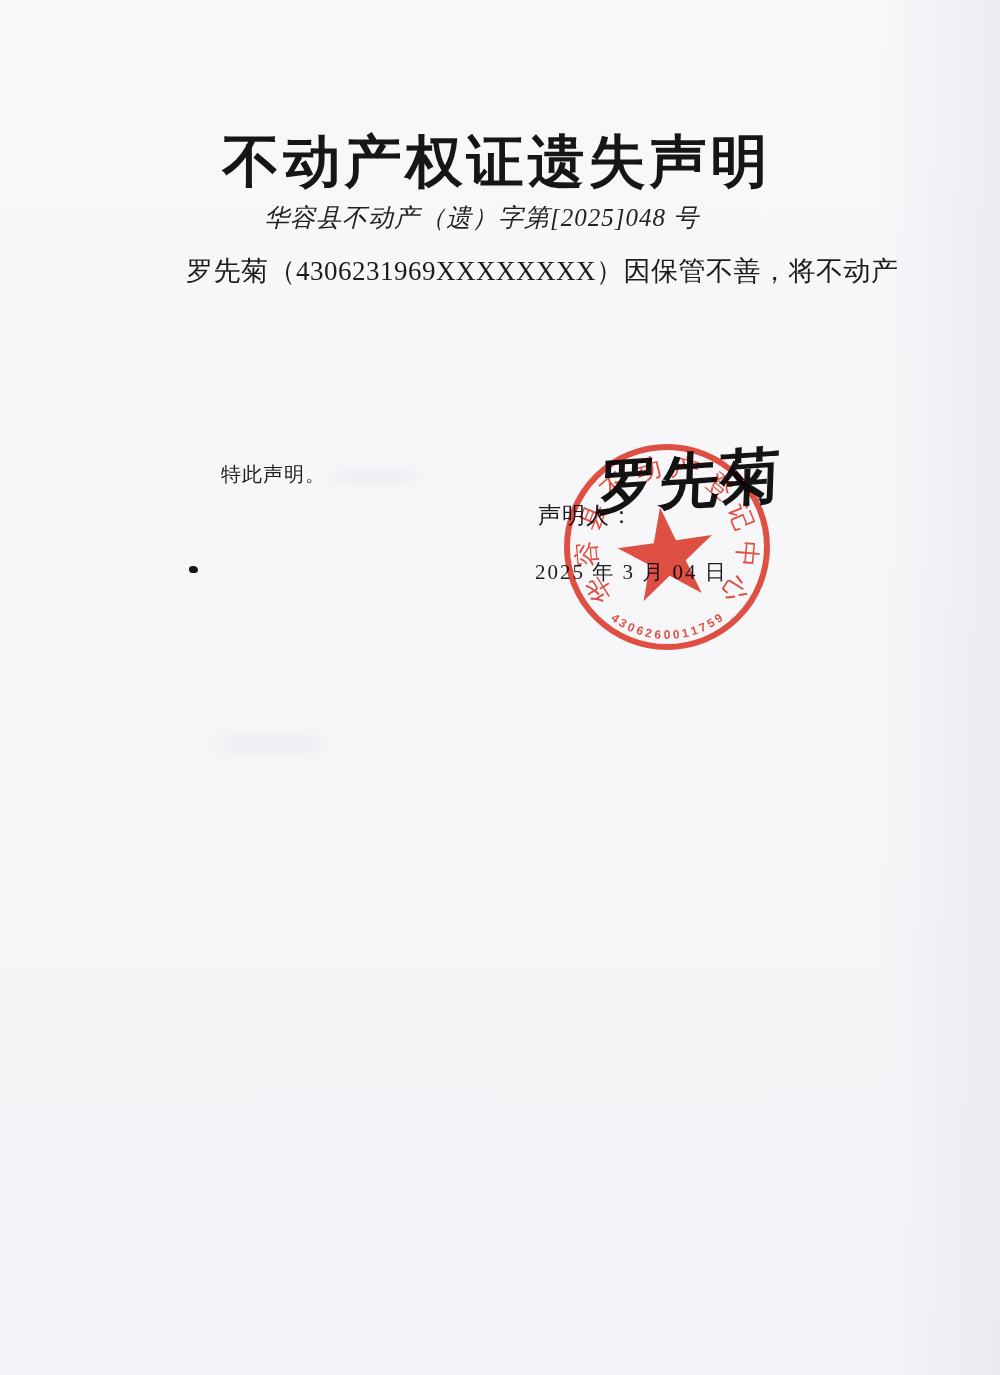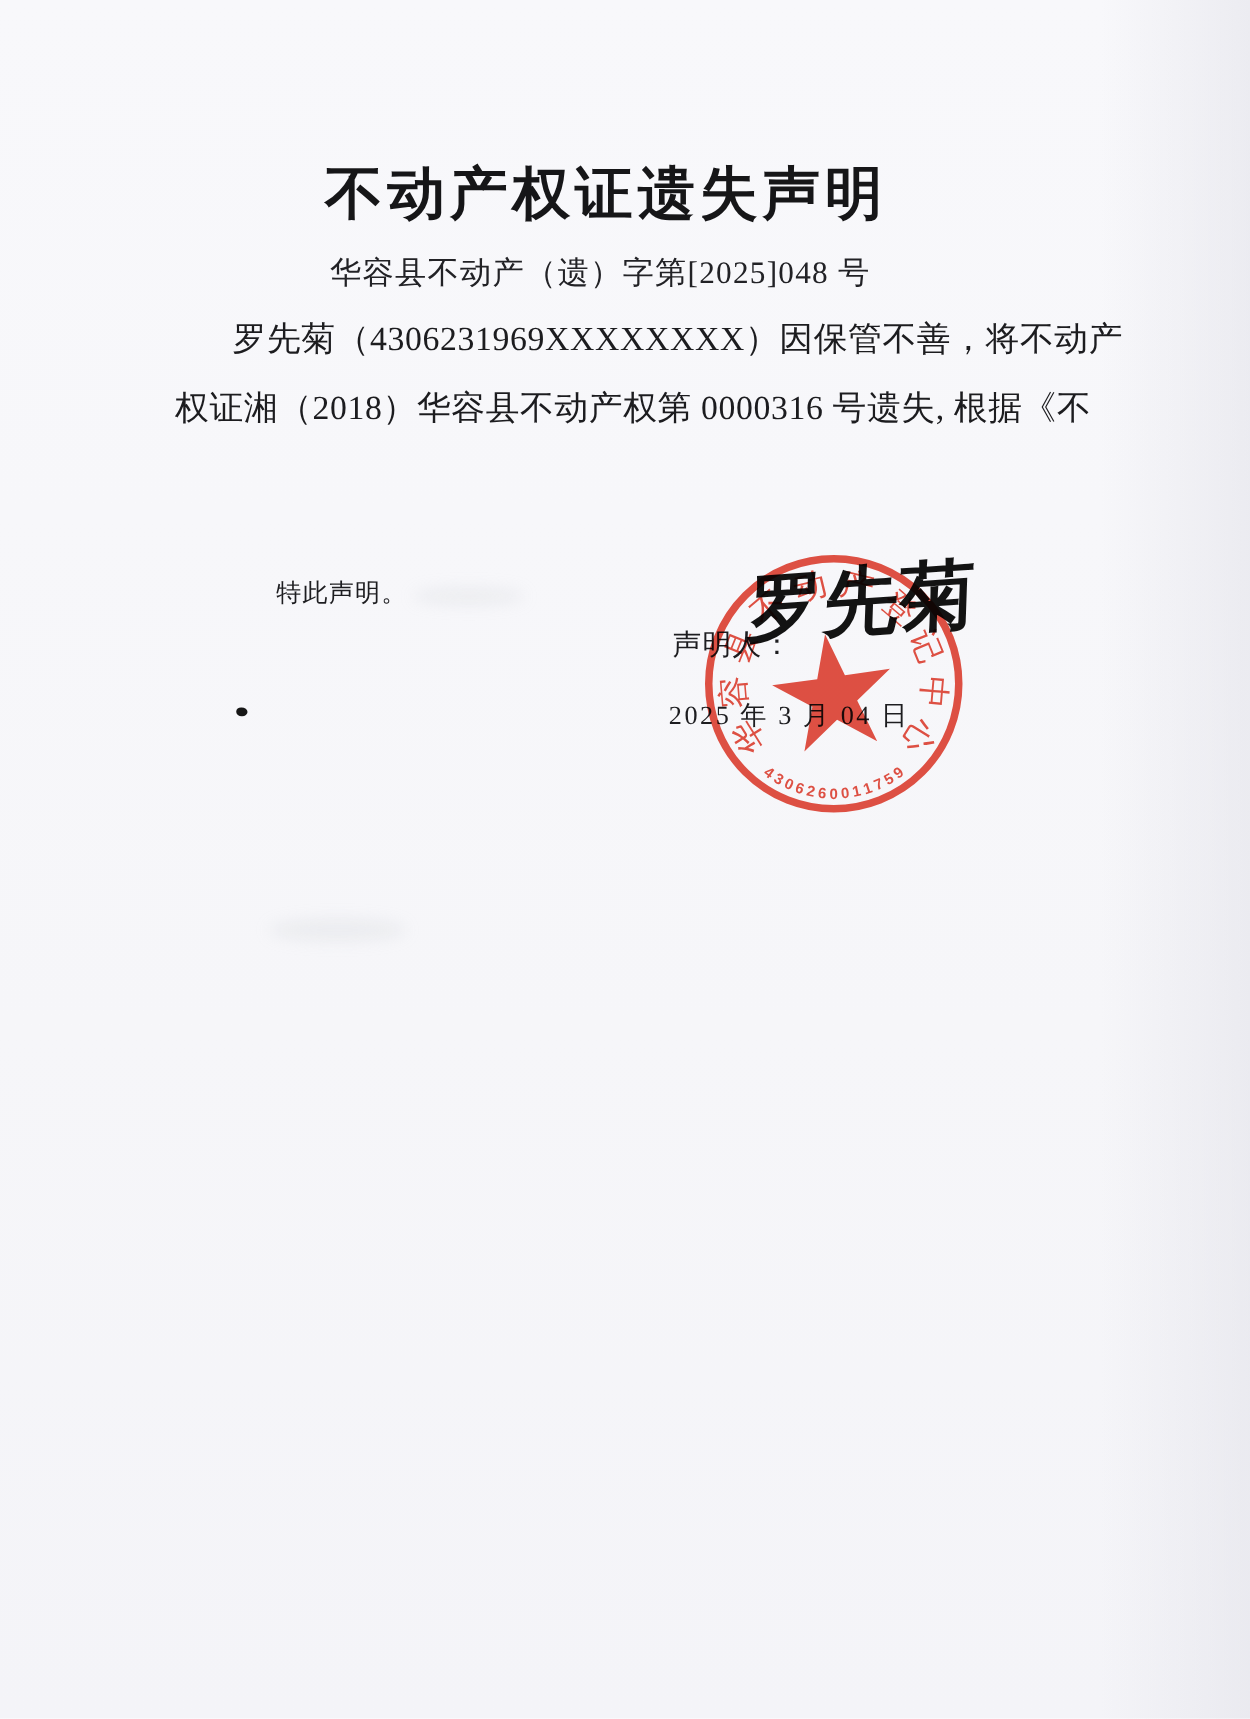--- a/index.html
+++ b/index.html
@@ -18,38 +18,39 @@
     width: 1000px;
     height: 1375px;
     background:
       linear-gradient(to right, rgba(236,236,241,0.0) 88%, rgba(226,226,233,0.55) 100%),
       linear-gradient(to bottom, #f8f8fb 0%, #f6f6f9 60%, #f4f4f8 100%);
     color: #1d1d20;
   }
   .doc-title {
     position: absolute;
     top: 124px;
-    left: 0;
+    left: 12px;
     width: 970px;
     margin: 0;
     text-align: center;
-    font-size: 46px;
+    font-size: 57px;
     font-weight: 700;
     letter-spacing: 4px;
     color: #161618;
     font-family: Liberation Serif, serif;
   }
   .doc-number {
     position: absolute;
     top: 201px;
     left: 264px;
     font-size: 25px;
     letter-spacing: 1px;
     white-space: nowrap;
     color: #222226;
+    font-style: italic;
   }
   .doc-body {
     position: absolute;
     top: 244px;
     left: 140px;
     width: 730px;
     font-size: 27px;
     color: #1c1c1f;
   }
   .body-line {
@@ -131,21 +132,20 @@
 <body>
 
 <div class="paper">
 
   <h1 class="doc-title">不动产权证遗失声明</h1>
 
   <div class="doc-number">华容县不动产（遗）字第[2025]048 号</div>
 
   <div class="doc-body">
     <div class="body-line indent">罗先菊（4306231969XXXXXXXX）因保管不善，将不动产</div>
-    <div class="body-line">权证湘（2018）华容县不动产权第 0000316 号遗失, 根据《不</div>
   </div>
 
   <div class="closing">特此声明。</div>
 
   <div class="declarant-row">
     <span>声明人：</span>
   </div>
 
   <div class="date-line">2025 年 3 月 04 日</div>
 

